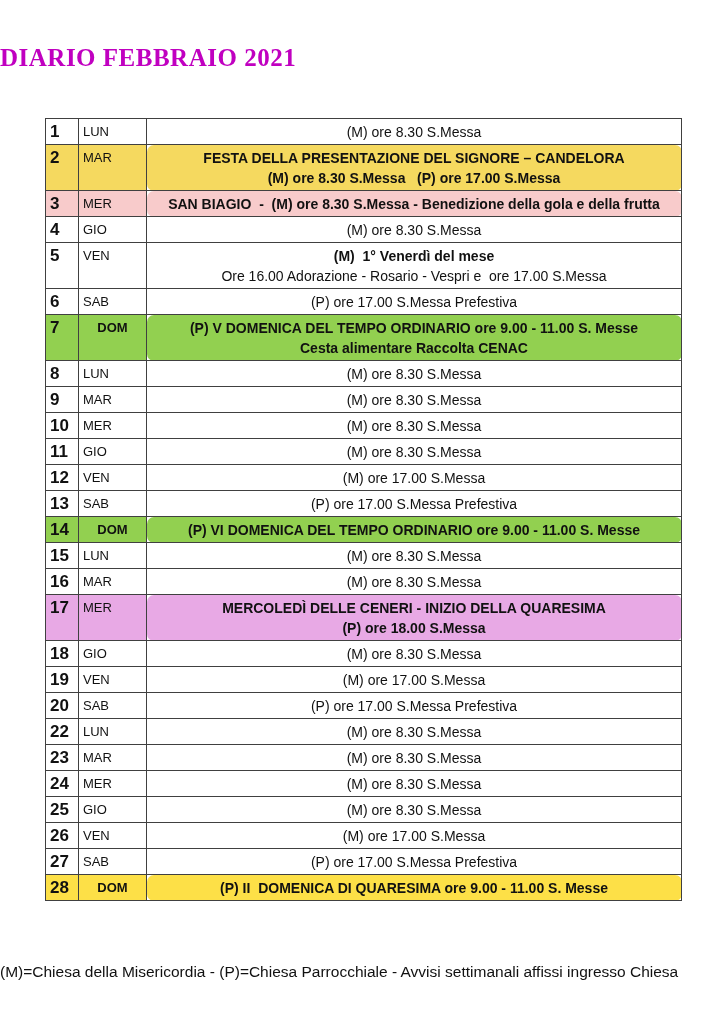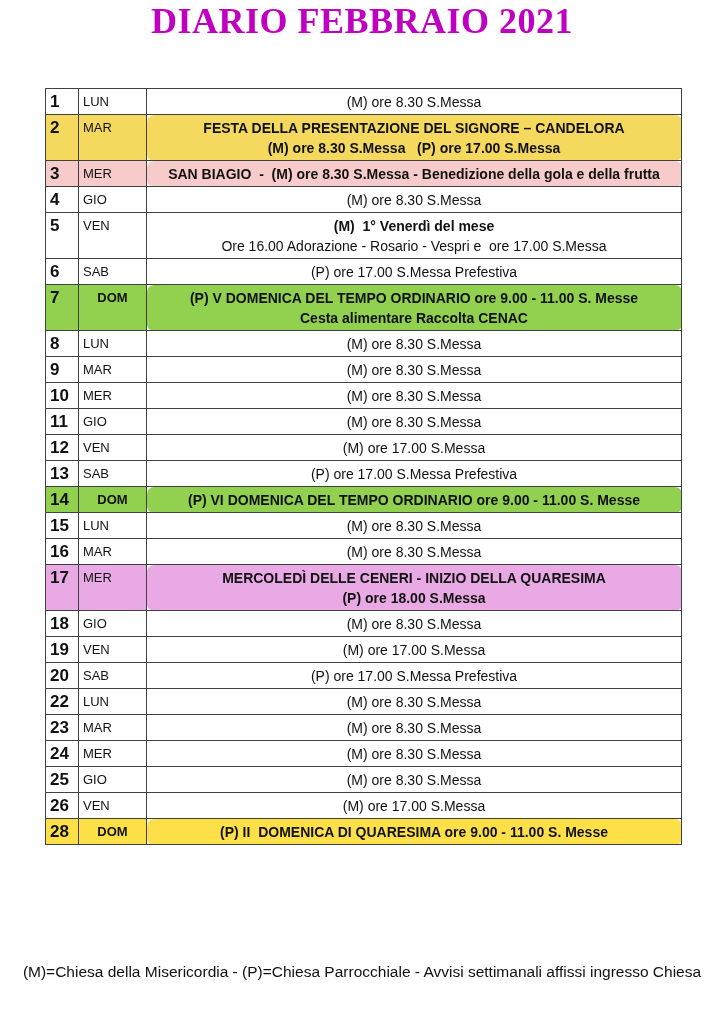--- a/index.html
+++ b/index.html
@@ -7,24 +7,24 @@
   body {
     width: 724px; height: 1024px;
     font-family: "Liberation Sans", "DejaVu Sans", sans-serif;
     color: var(--text, #111);
     position: relative;
     overflow: hidden;
   }
   .page { position: relative; width: 724px; height: 1024px; }
 
   .page-title {
-    text-align: center;
+    padding-top: 44px;
     font-family: "Liberation Serif", "DejaVu Serif", serif;
     font-weight: bold;
-    font-size: 36px;
+    font-size: 25px;
     letter-spacing: 0.5px;
     color: var(--title, #C000C0);
   }
 
   table.calendar {
     margin: 46px 0 0 45px;
     width: 637px;
     border-collapse: collapse;
     table-layout: fixed;
   }
@@ -54,21 +54,21 @@
     padding-left: 6px;
     padding-right: 6px;
     border-radius: 7px;
   }
   .event-line { white-space: pre-wrap; }
   .event-line.b { font-weight: bold; }
 
   .footer-legend {
     position: absolute;
     left: 0; top: 963px;
-    width: 724px;
+    width: 644px;
     text-align: center;
     font-size: 15.5px;
     color: #111;
     white-space: nowrap;
   }
 </style>
 </head>
 <body>
 
 <div class="page">
@@ -254,20 +254,27 @@
             <div class="event-line">(M) ore 8.30 S.Messa</div>
           </td>
         </tr>
         <tr>
           <td class="day-num">26</td>
           <td class="weekday">VEN</td>
           <td class="event">
             <div class="event-line">(M) ore 17.00 S.Messa</div>
           </td>
         </tr>
+        <tr>
+          <td class="day-num">27</td>
+          <td class="weekday">SAB</td>
+          <td class="event">
+            <div class="event-line">(P) ore 17.00 S.Messa Prefestiva</div>
+          </td>
+        </tr>
         <tr style="background-color: #fde047;">
           <td class="day-num">28</td>
           <td class="weekday b">DOM</td>
           <td class="event">
             <div class="event-line b">(P) II  DOMENICA DI QUARESIMA ore 9.00 - 11.00 S. Messe</div>
           </td>
         </tr>
       </tbody>
   </table>
 

